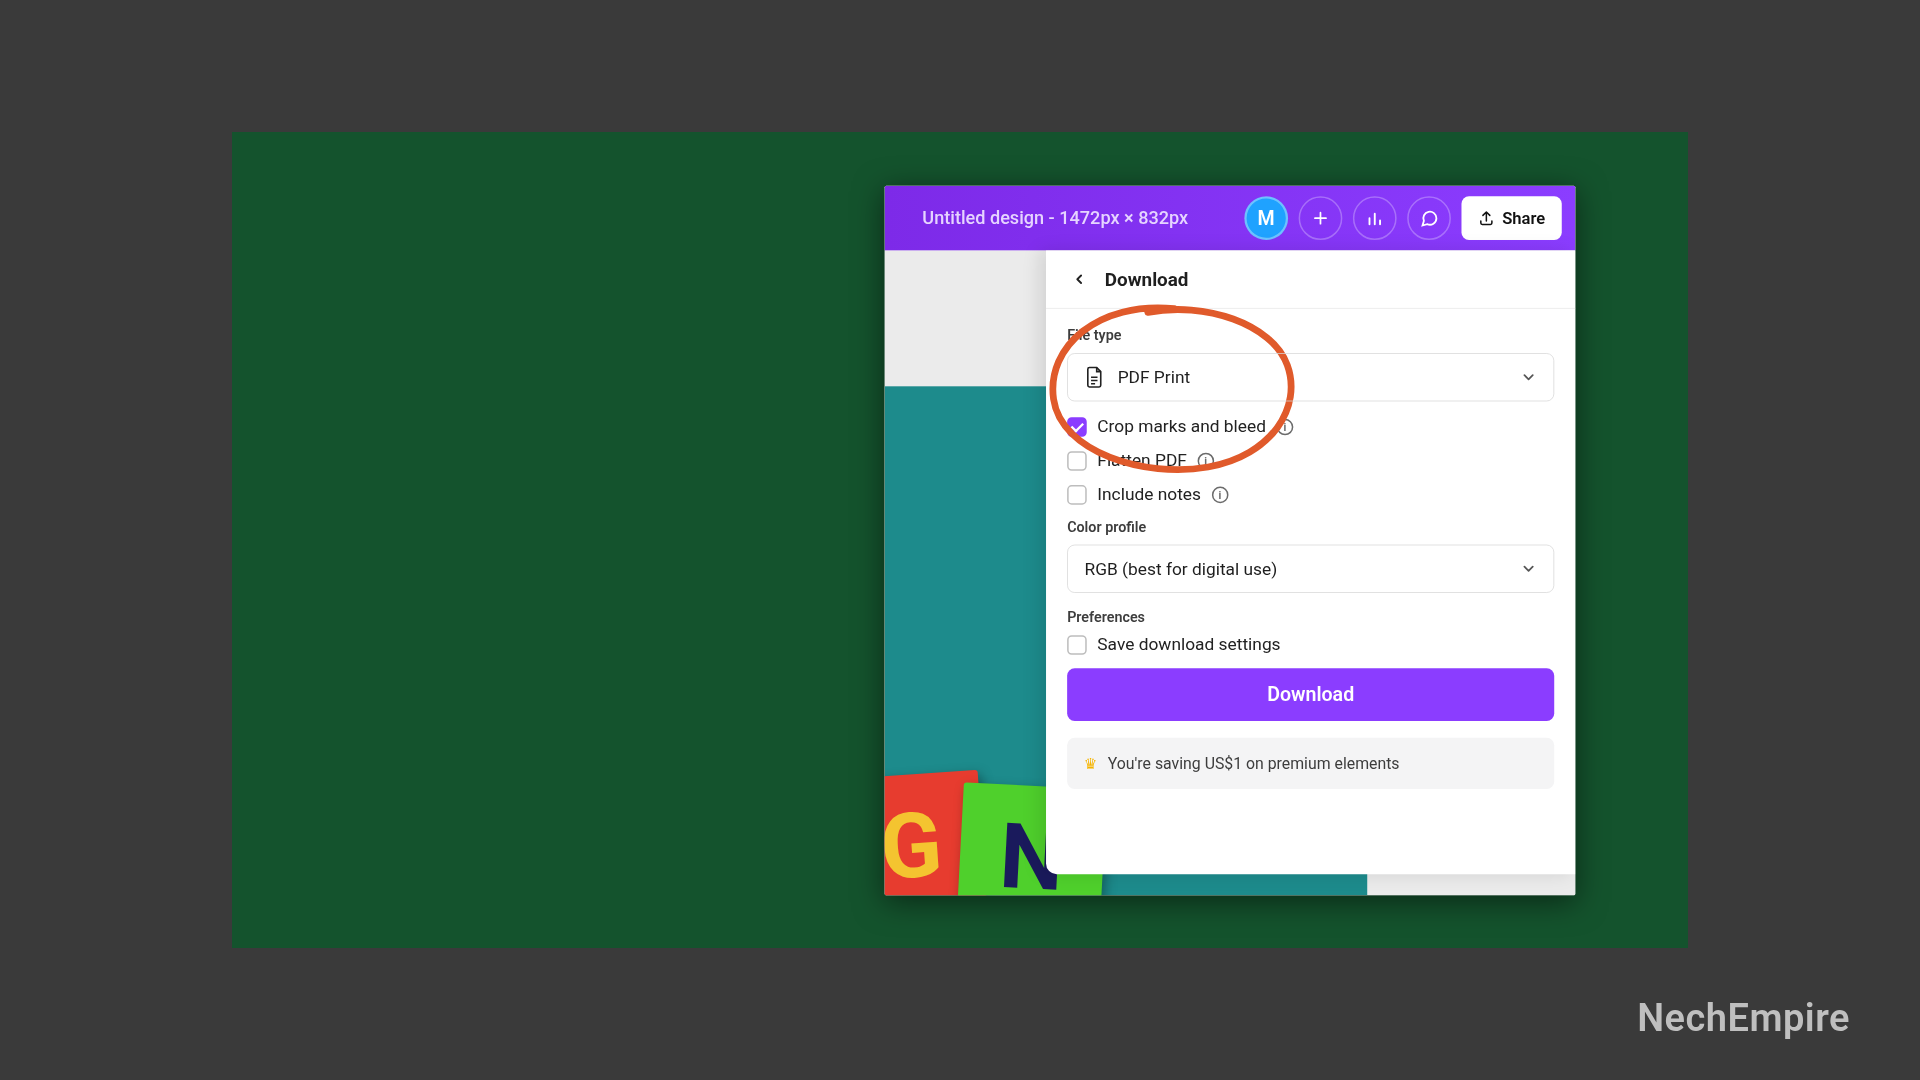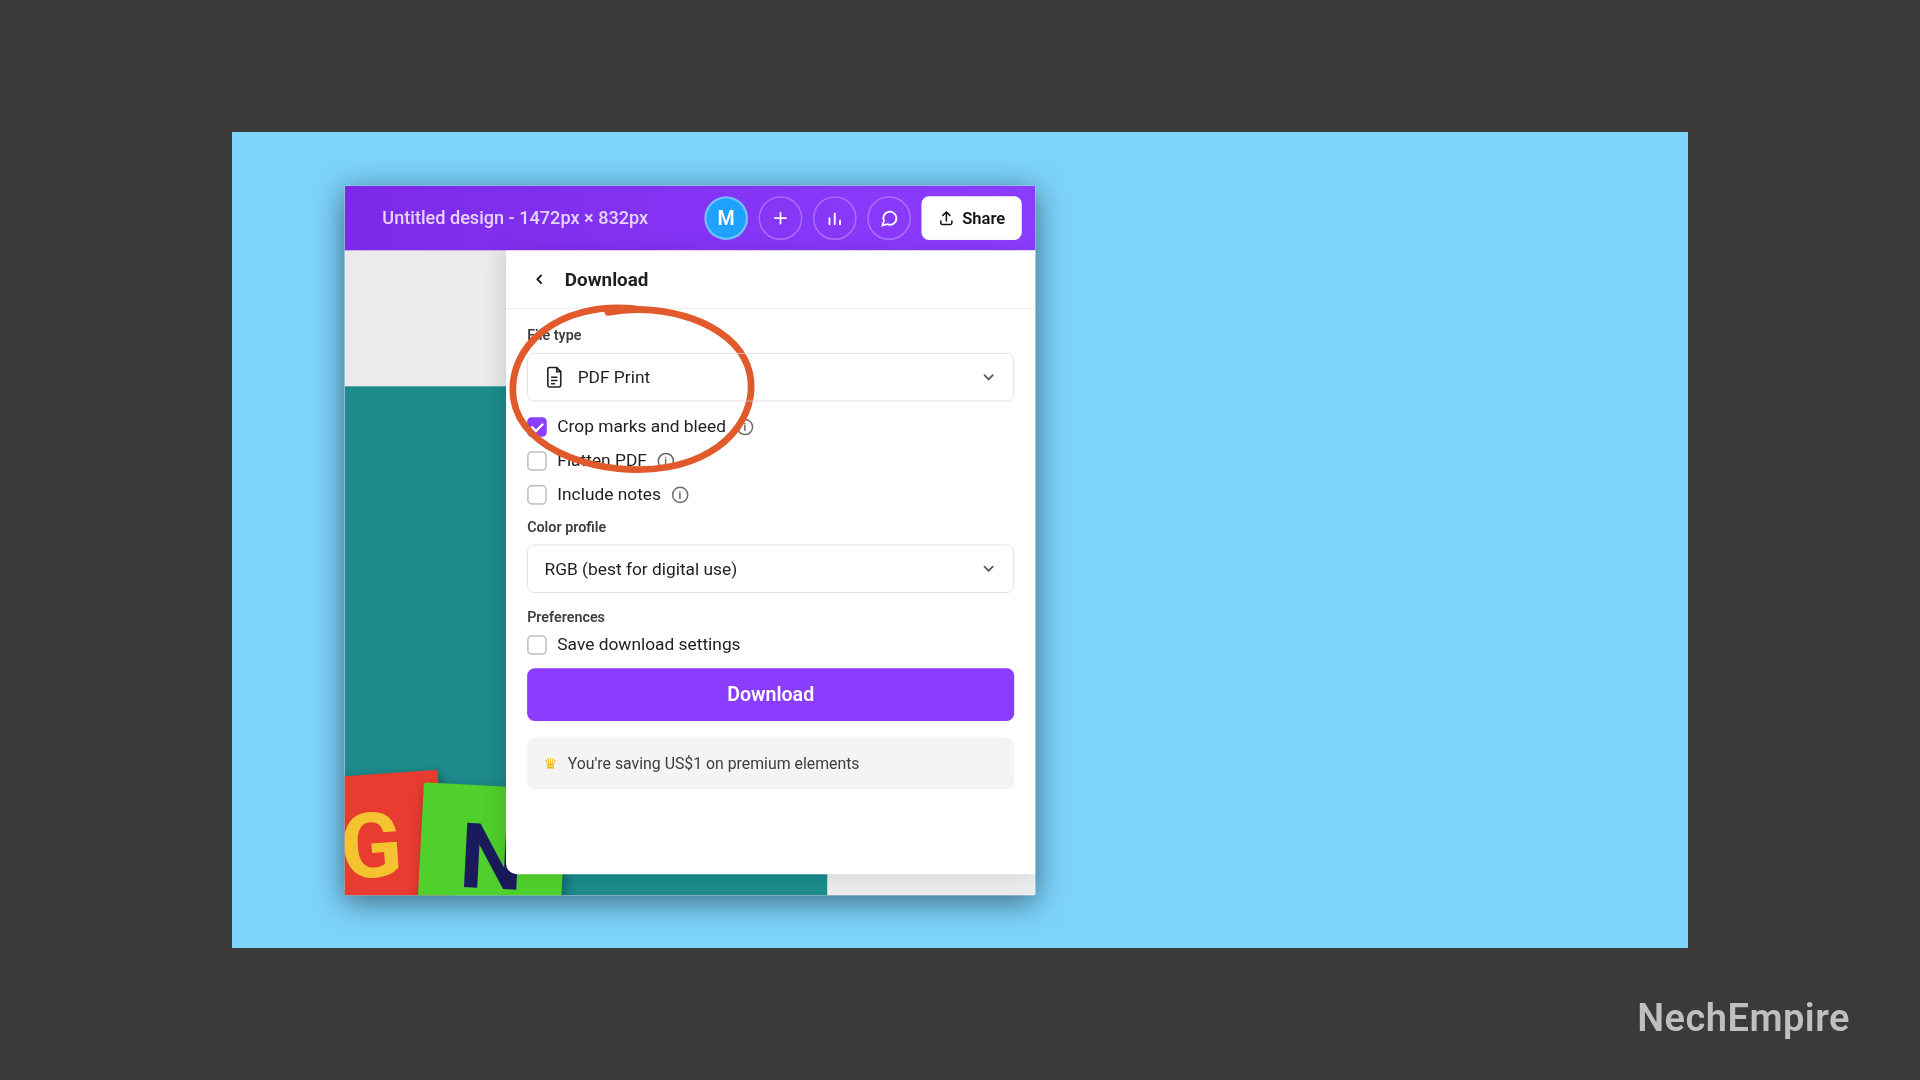--- a/index.html
+++ b/index.html
@@ -8,24 +8,24 @@
     background: #3a3a3a;
     font-family: -apple-system, BlinkMacSystemFont, "Segoe UI", Roboto, Helvetica, Arial, sans-serif;
     position: relative;
     overflow: hidden;
   }
   .stage {
     position: absolute;
     left: 50%; top: 50%;
     transform: translate(-50%, -50%);
     width: 1456px; height: 816px;
-    background: #7dd3fc;
+    background: #14532d;
     display: flex;
     align-items: center;
-    justify-content: flex-start;
+    justify-content: flex-end;
   }
   .app-frame {
     width: 916px;
     height: 941px;
     background: #fff;
     position: relative;
     border-radius: 2px;
     overflow: hidden;
     box-shadow: 0 8px 40px rgba(0,0,0,0.5);
     transform: scale(0.754);

